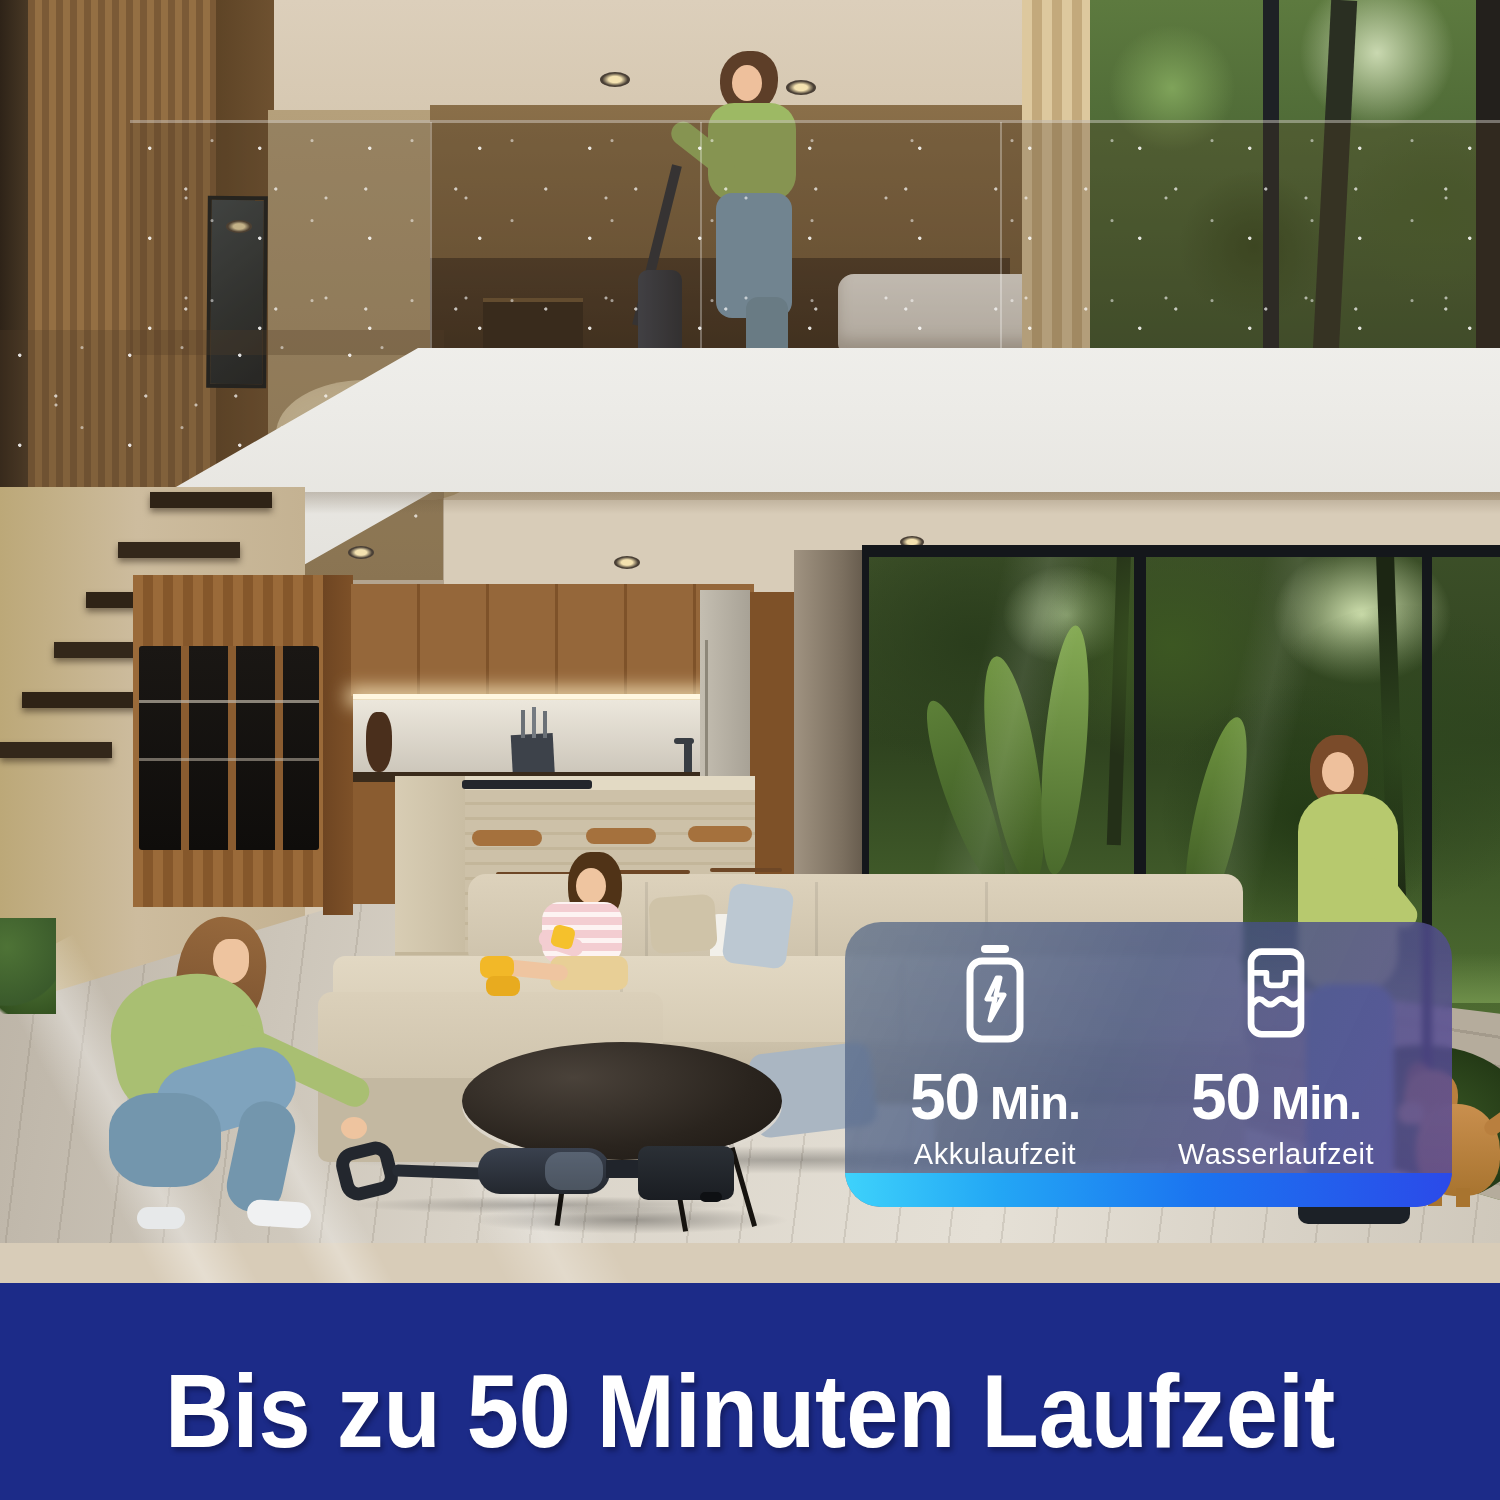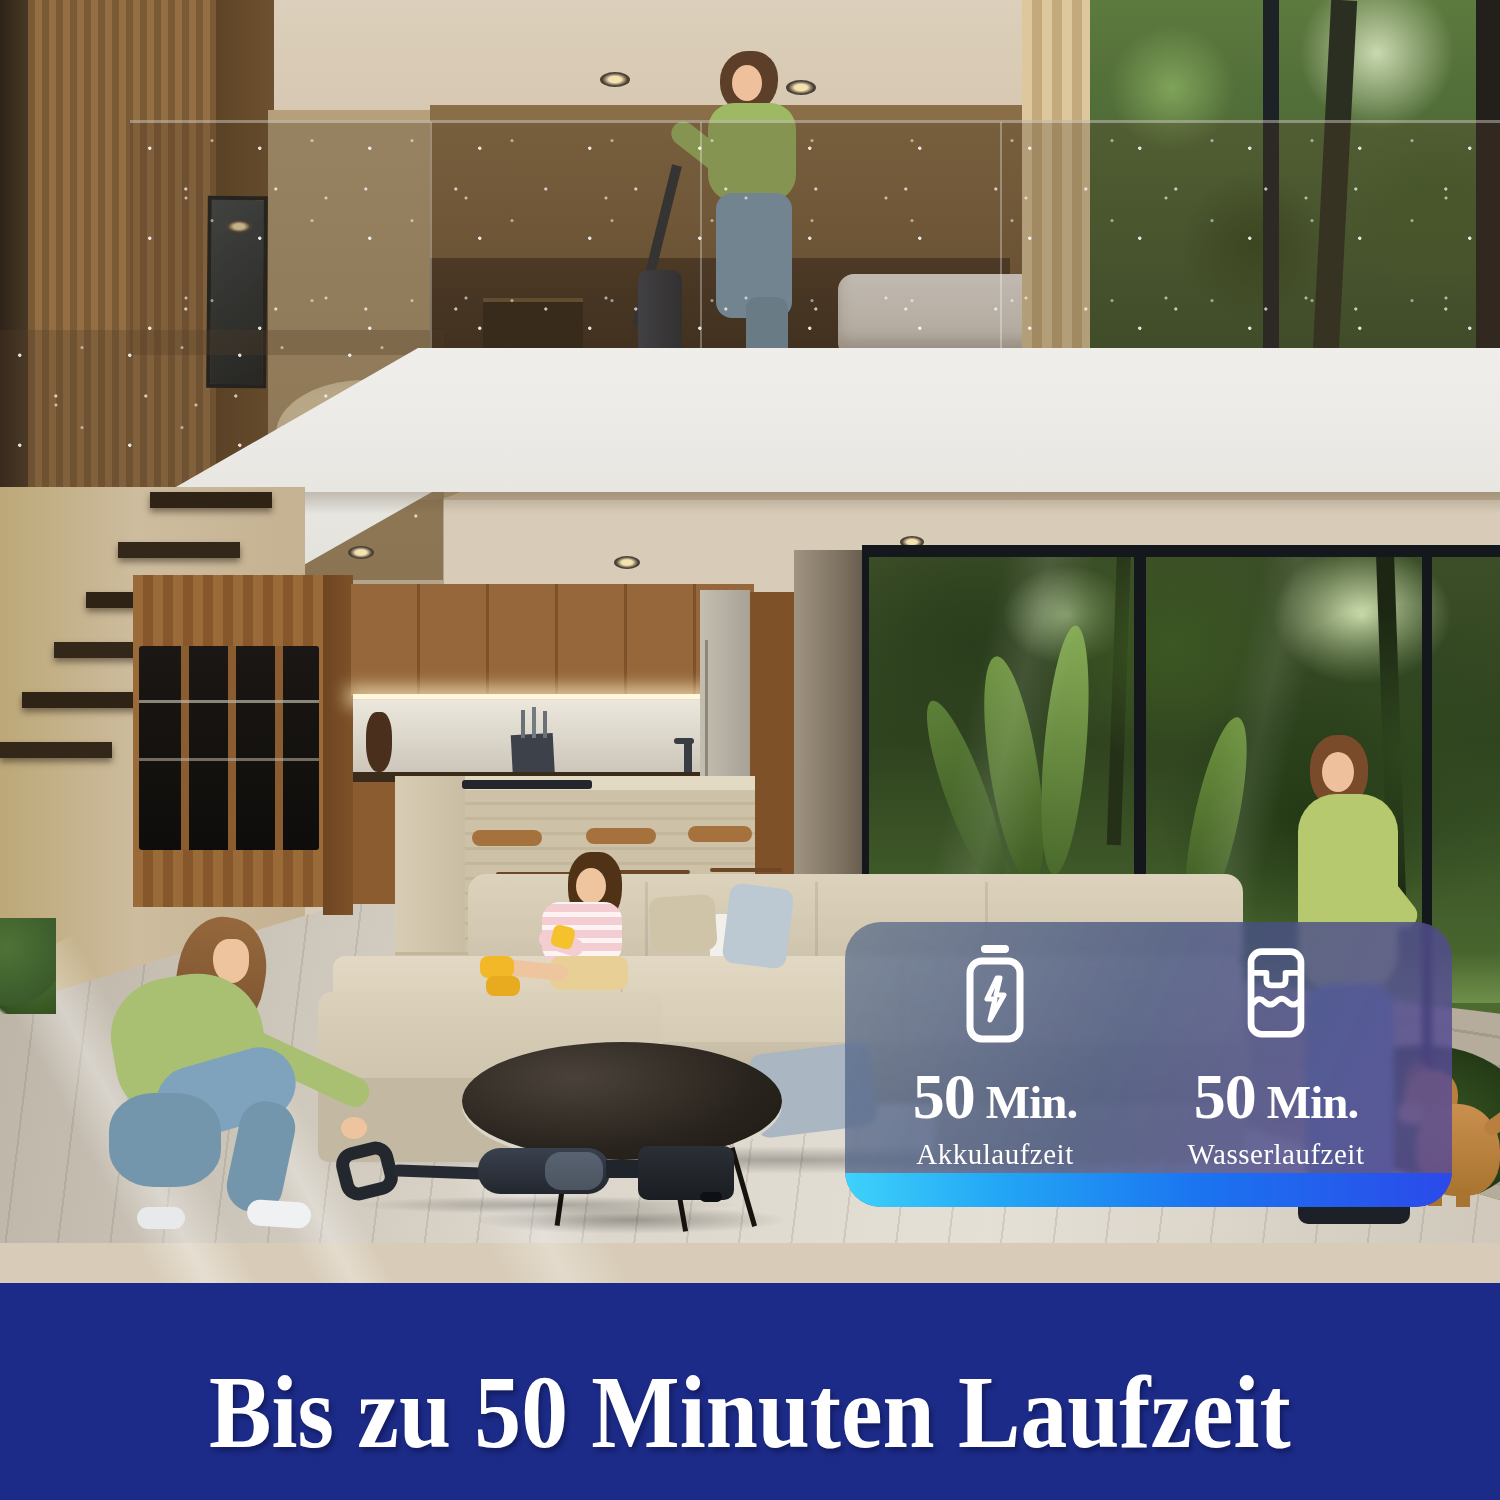--- a/index.html
+++ b/index.html
@@ -1,17 +1,17 @@
 <!DOCTYPE html>
 <html><head>
 <meta charset="utf-8">
 <style>
   html,body{margin:0;padding:0;background:#222;}
   #canvas{position:relative;width:1500px;height:1500px;overflow:hidden;
-    font-family:Liberation Serif, serif;background:#d8ccb8;}
+    font-family:Liberation Sans, sans-serif;background:#d8ccb8;}
   .a{position:absolute;}
   
   #card{position:absolute;left:845px;top:922px;width:607px;height:285px;
     border-radius:36px;overflow:hidden;
     background:linear-gradient(115deg,rgba(86,106,136,.72) 0%,rgba(66,82,128,.80) 45%,rgba(90,74,152,.84) 100%);
     backdrop-filter:blur(3px);}
   .strip{position:absolute;left:0;right:0;bottom:0;height:34px;
     background:linear-gradient(90deg,#3ed2fb 0%,#23a7f5 25%,#1b74f0 58%,#2b4ae9 100%);
     border-radius:0 0 36px 36px;}
   .col{position:absolute;text-align:center;color:#fff;}

